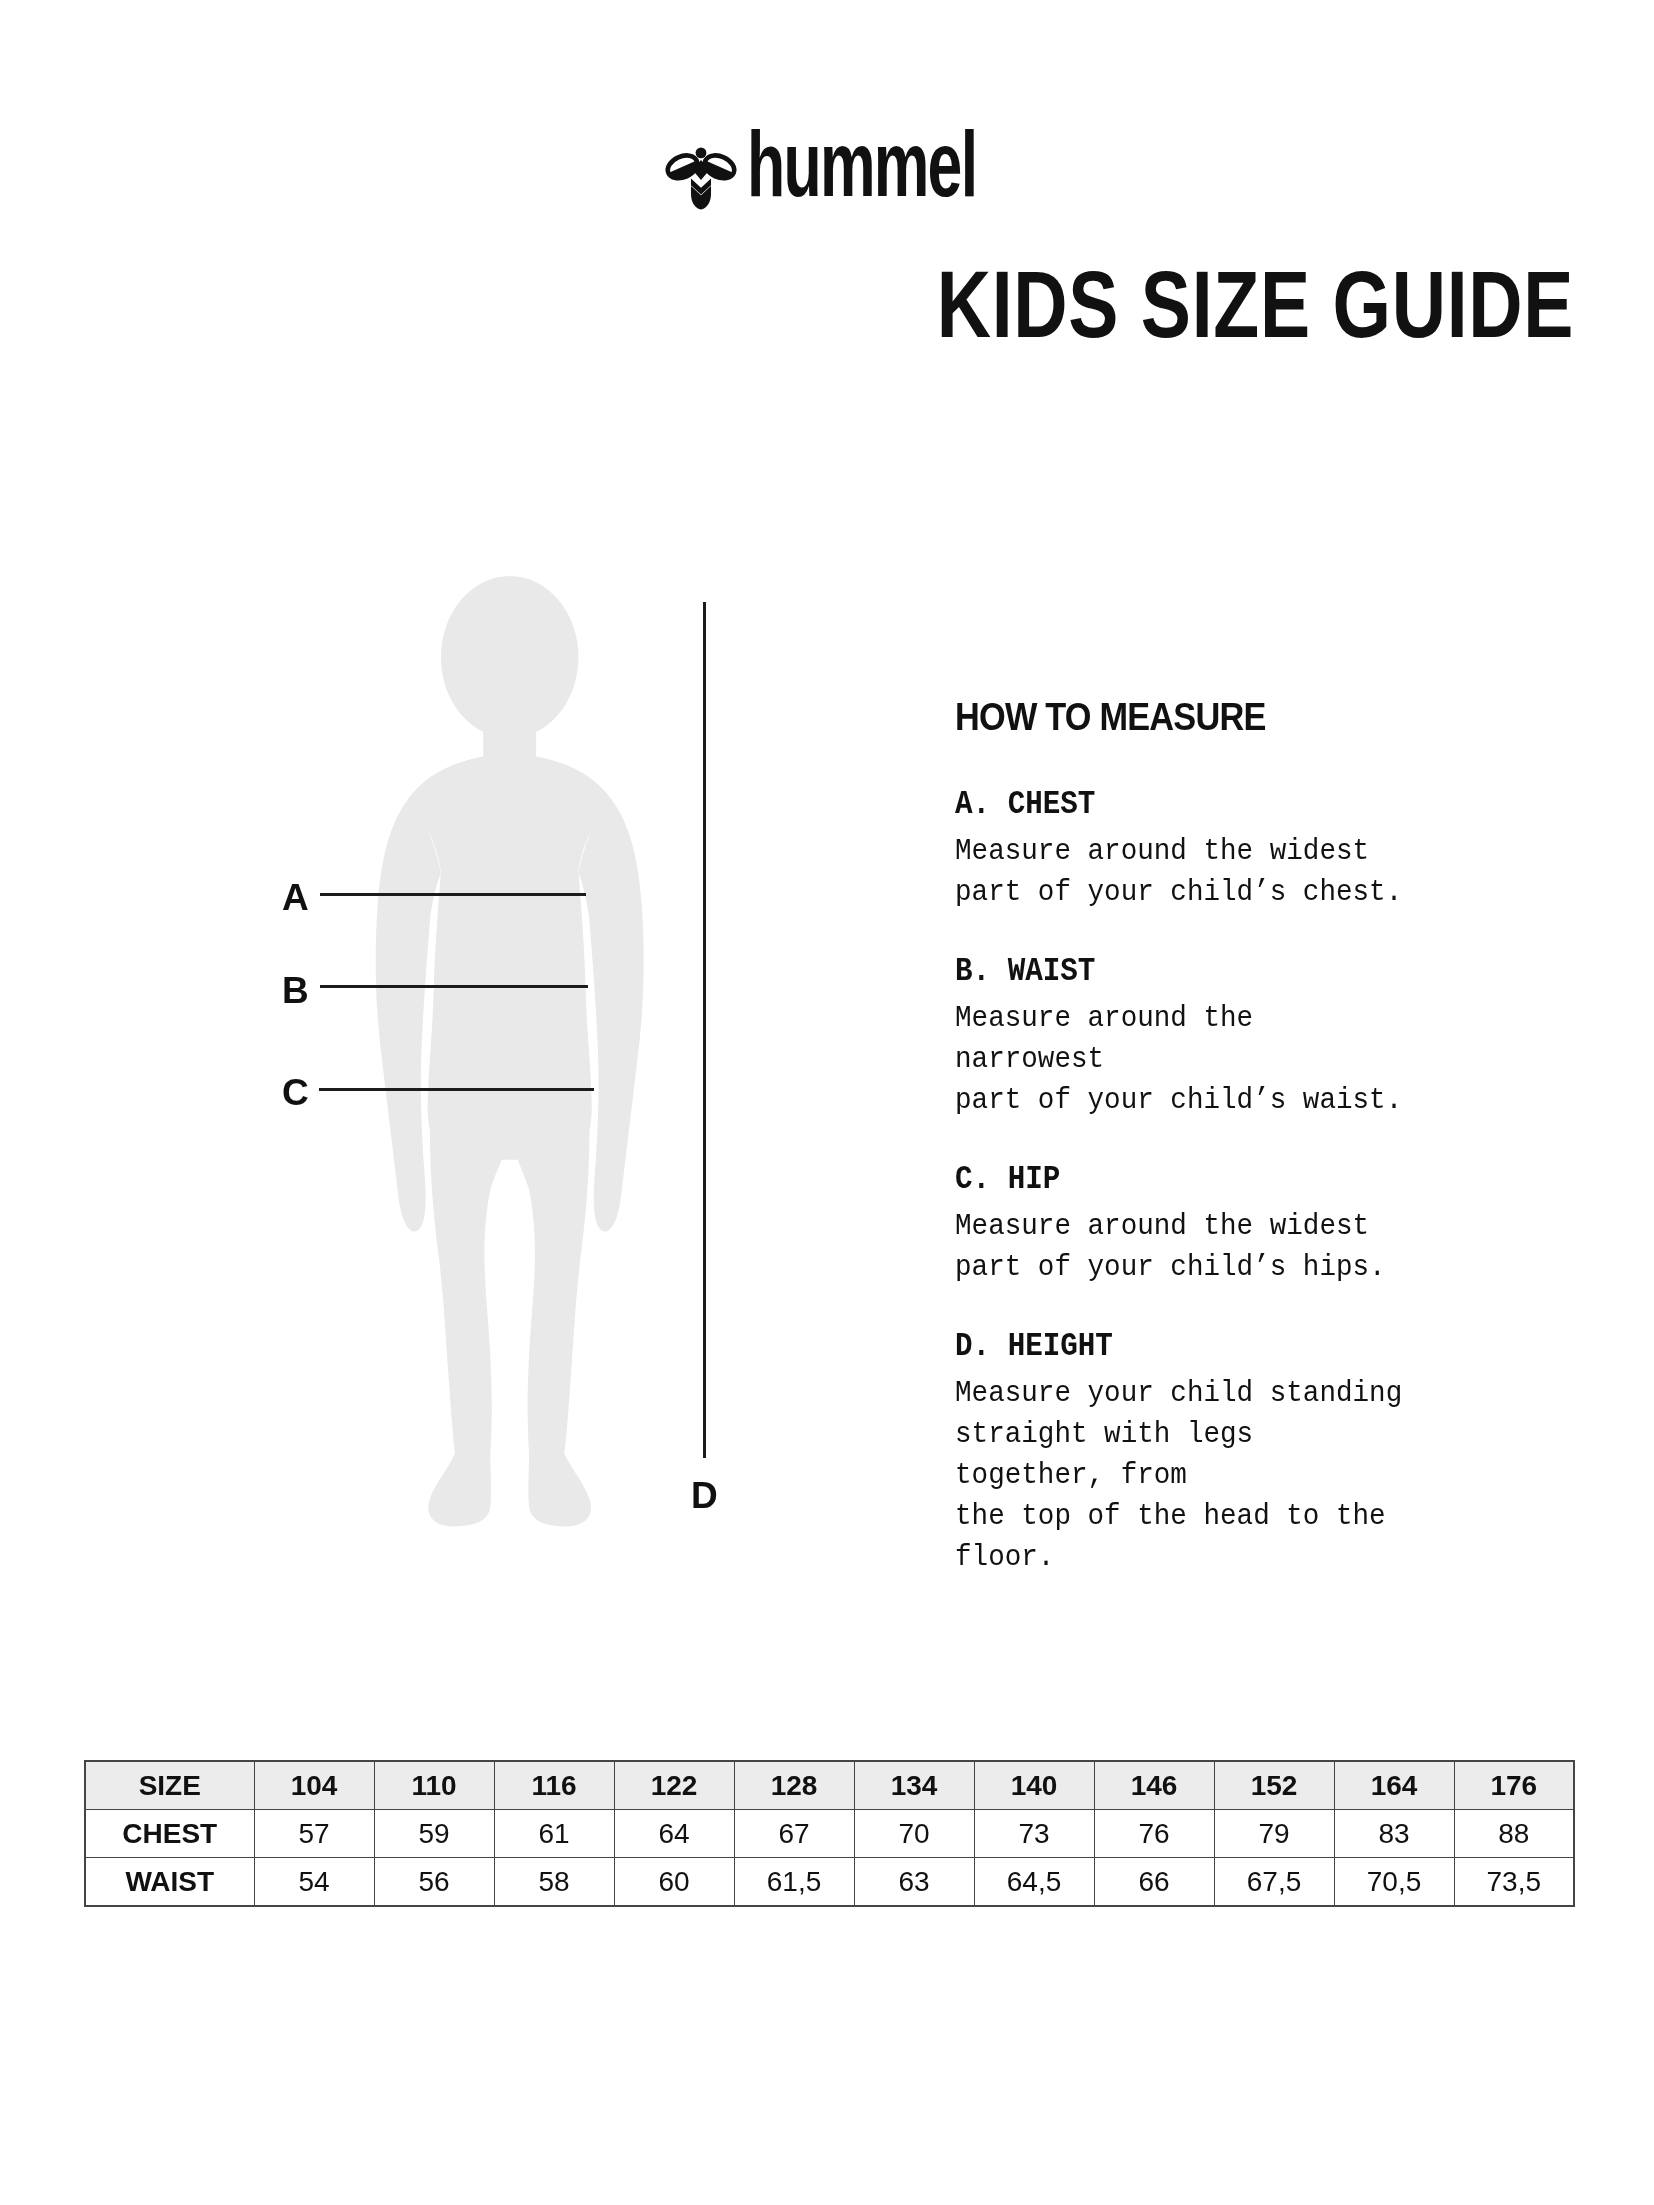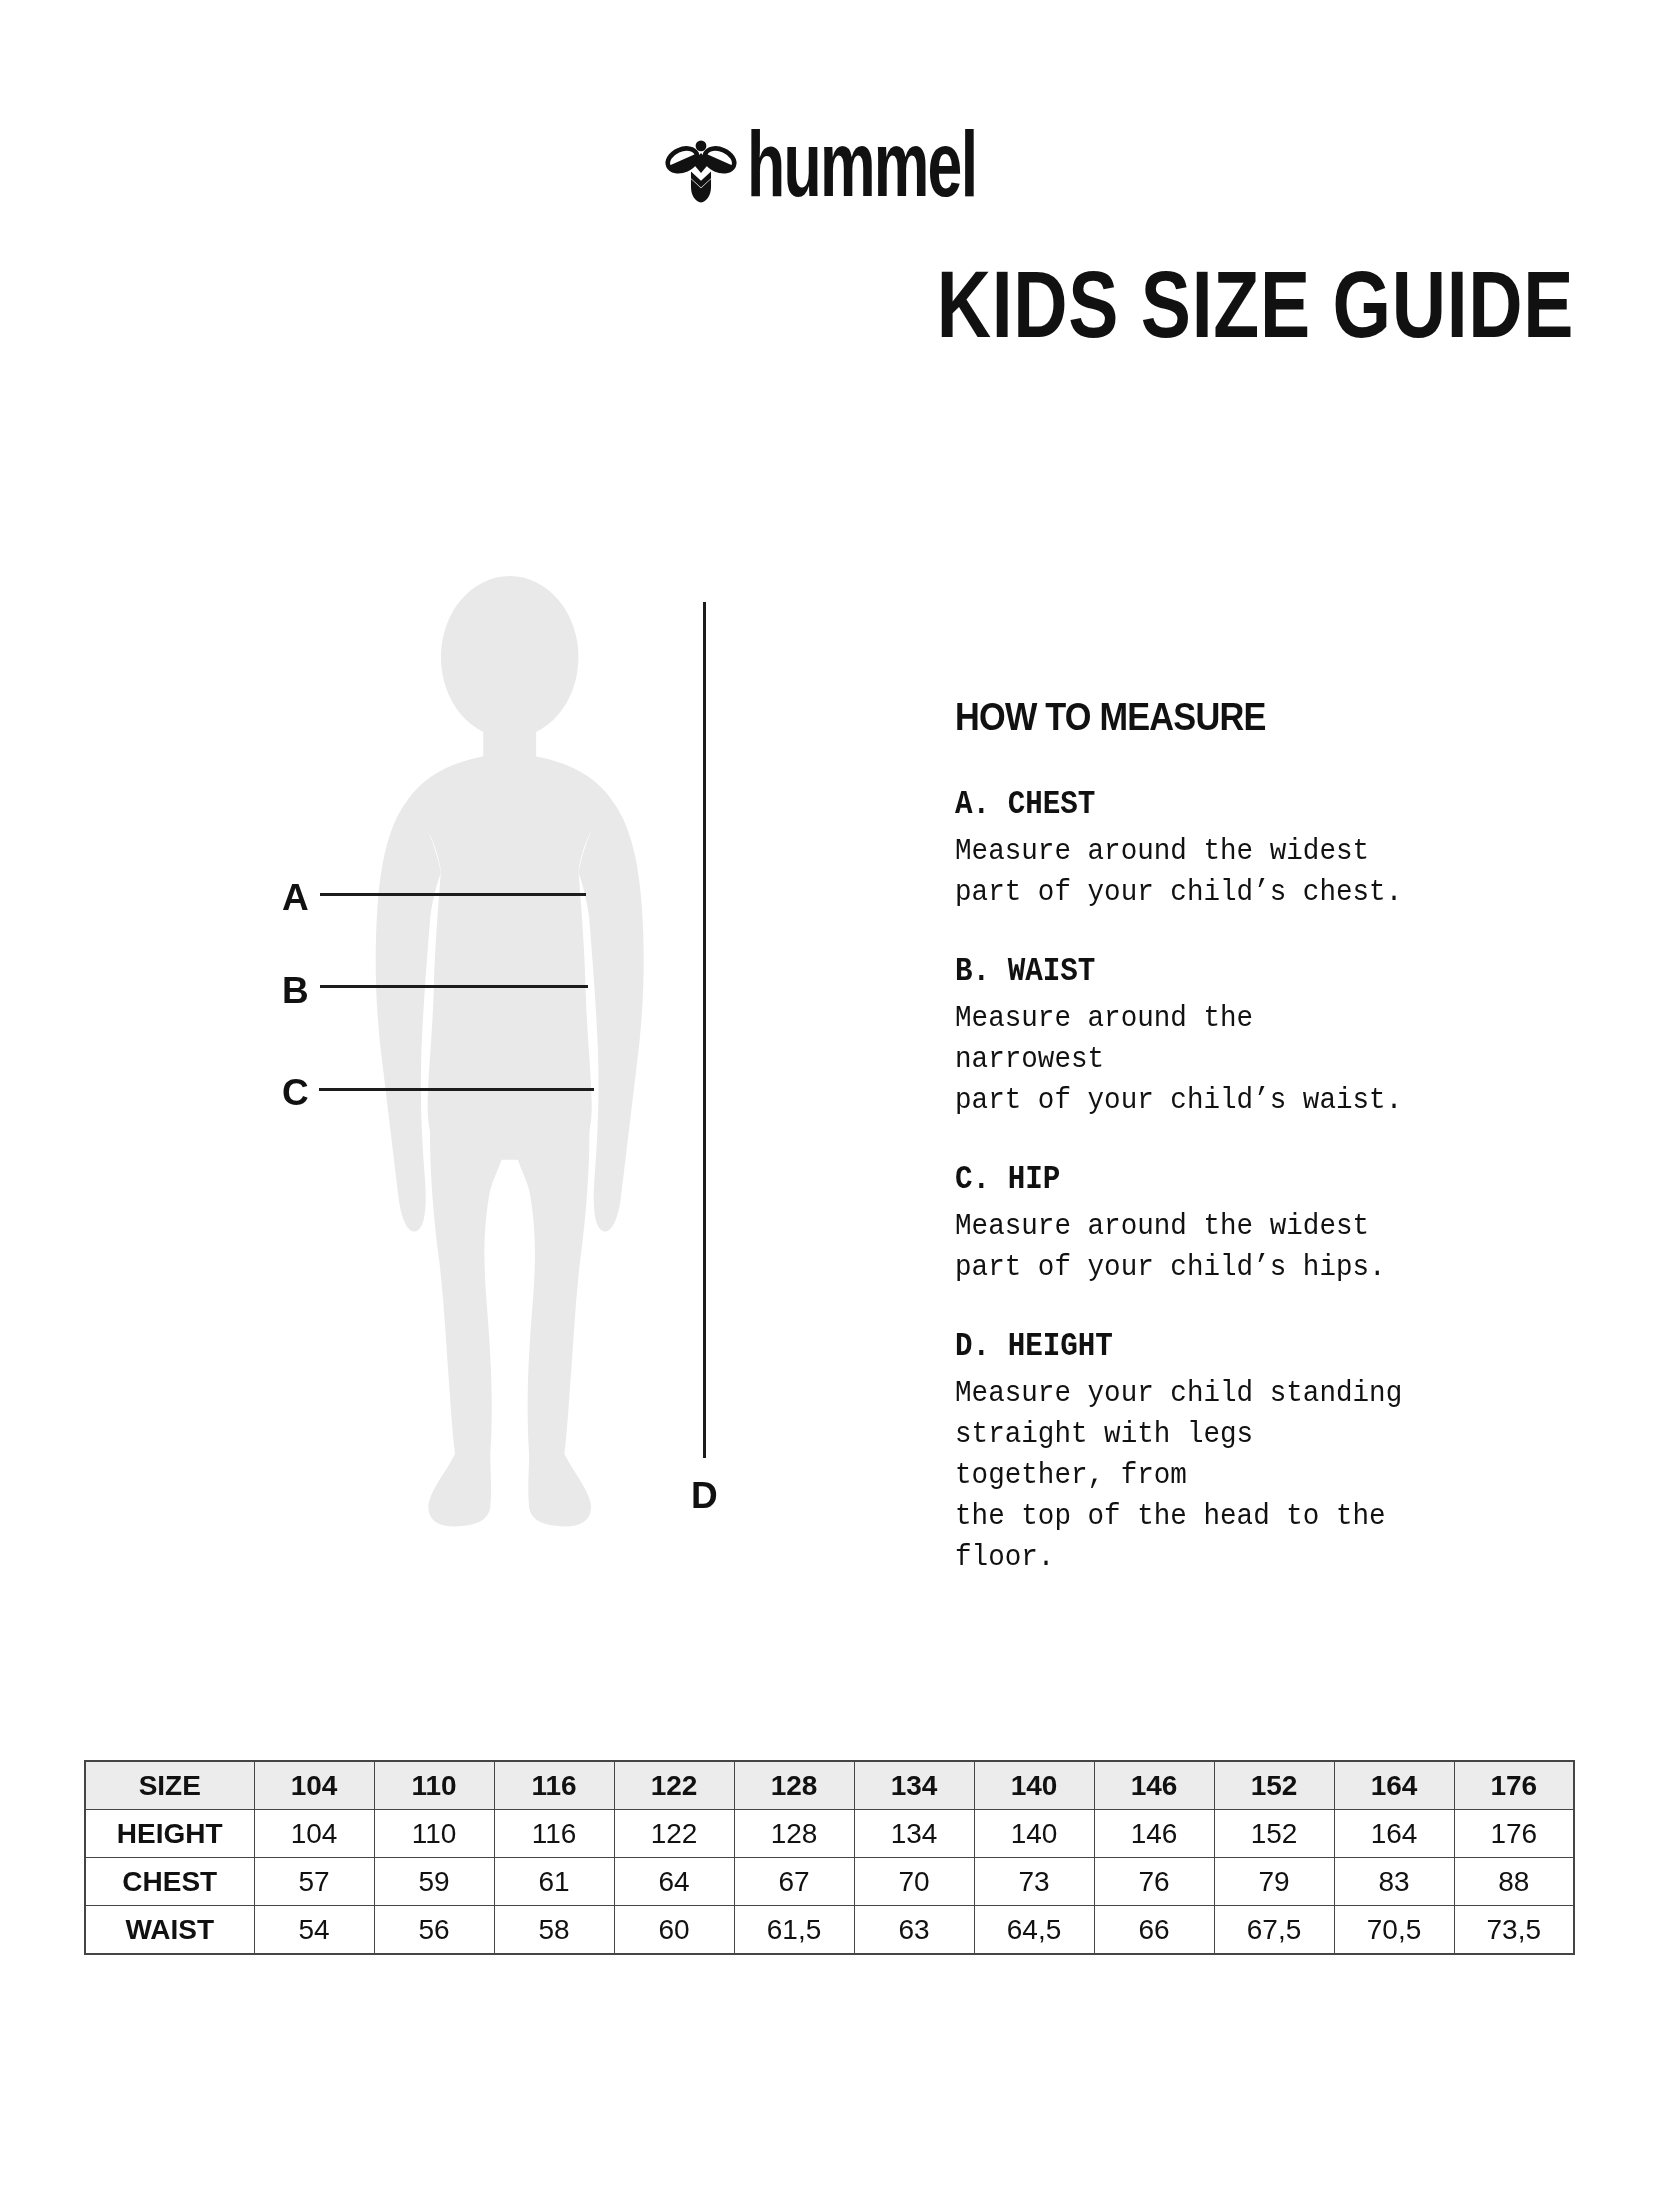--- a/index.html
+++ b/index.html
@@ -13,21 +13,21 @@
     overflow: hidden;
   }
 
   
   .logo {
     position: absolute;
     top: 139px;
     left: 50%;
     transform: translateX(-50%);
     display: flex;
-    align-items: flex-start;
+    align-items: flex-end;
     gap: 7px;
     height: 71px;
   }
   .logo svg { display: block; }
   .wordmark-box { width: 245px; height: 71px; overflow: visible; }
   .wordmark {
     display: inline-block;
     font-size: 92px;
     font-weight: bold;
     letter-spacing: -2.6px;
@@ -247,34 +247,20 @@
         <col>
         <col>
         <col>
         <col>
         <col>
         <col>
     </colgroup>
     <tbody>
         <tr class="header-row">
           <td class="row-label">SIZE</td>
-          <td>104</td>
-          <td>110</td>
-          <td>116</td>
-          <td>122</td>
-          <td>128</td>
-          <td>134</td>
-          <td>140</td>
-          <td>146</td>
-          <td>152</td>
-          <td>164</td>
-          <td>176</td>
-        </tr>
-        <tr>
-          <td class="row-label">HEIGHT</td>
           <td>104</td>
           <td>110</td>
           <td>116</td>
           <td>122</td>
           <td>128</td>
           <td>134</td>
           <td>140</td>
           <td>146</td>
           <td>152</td>
           <td>164</td>

